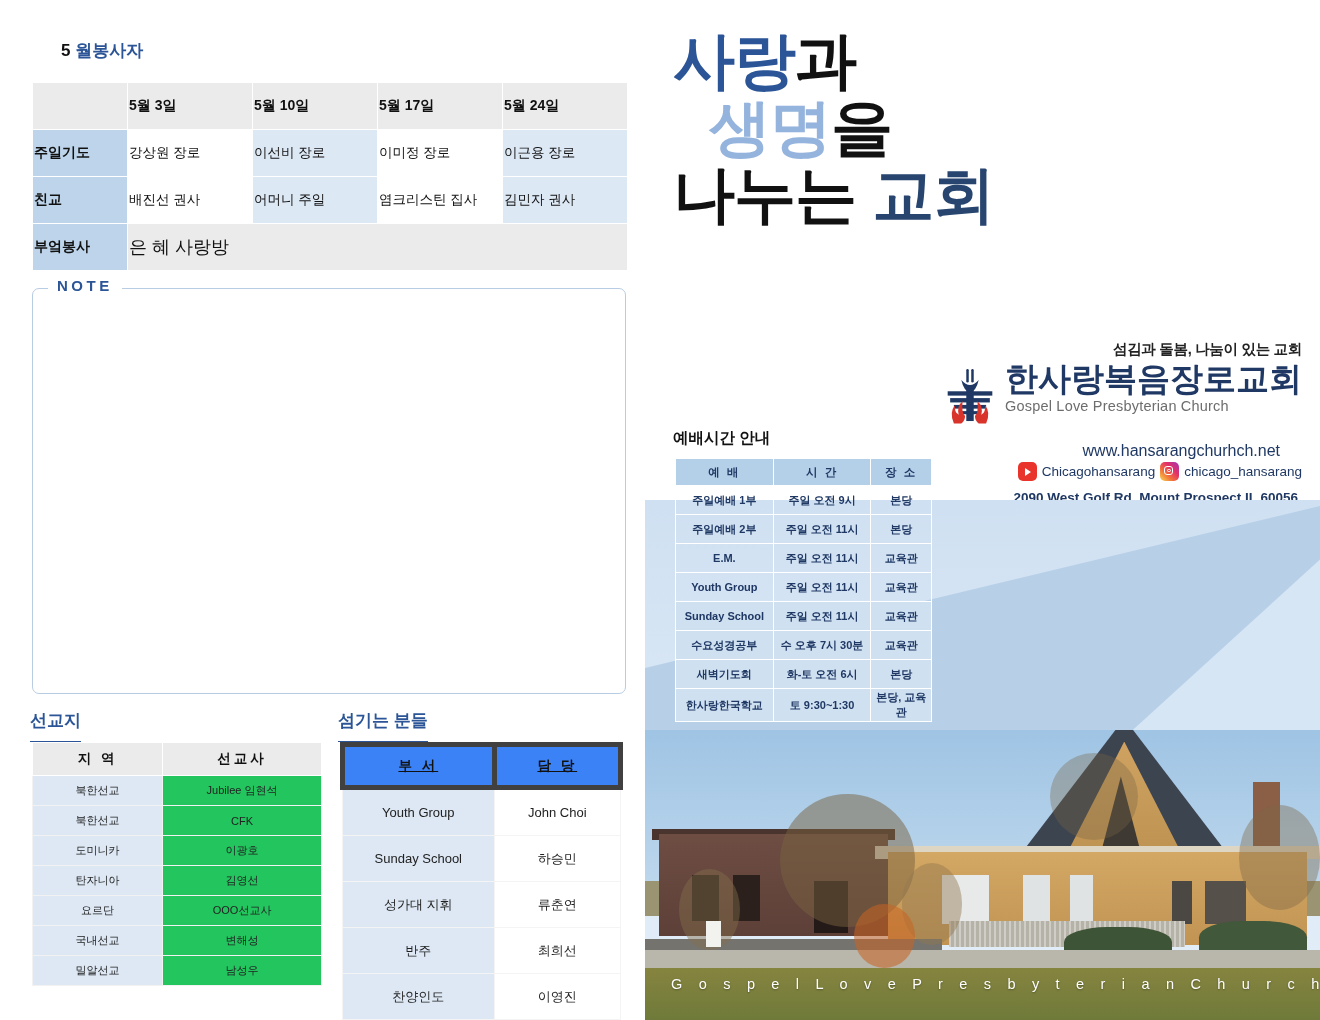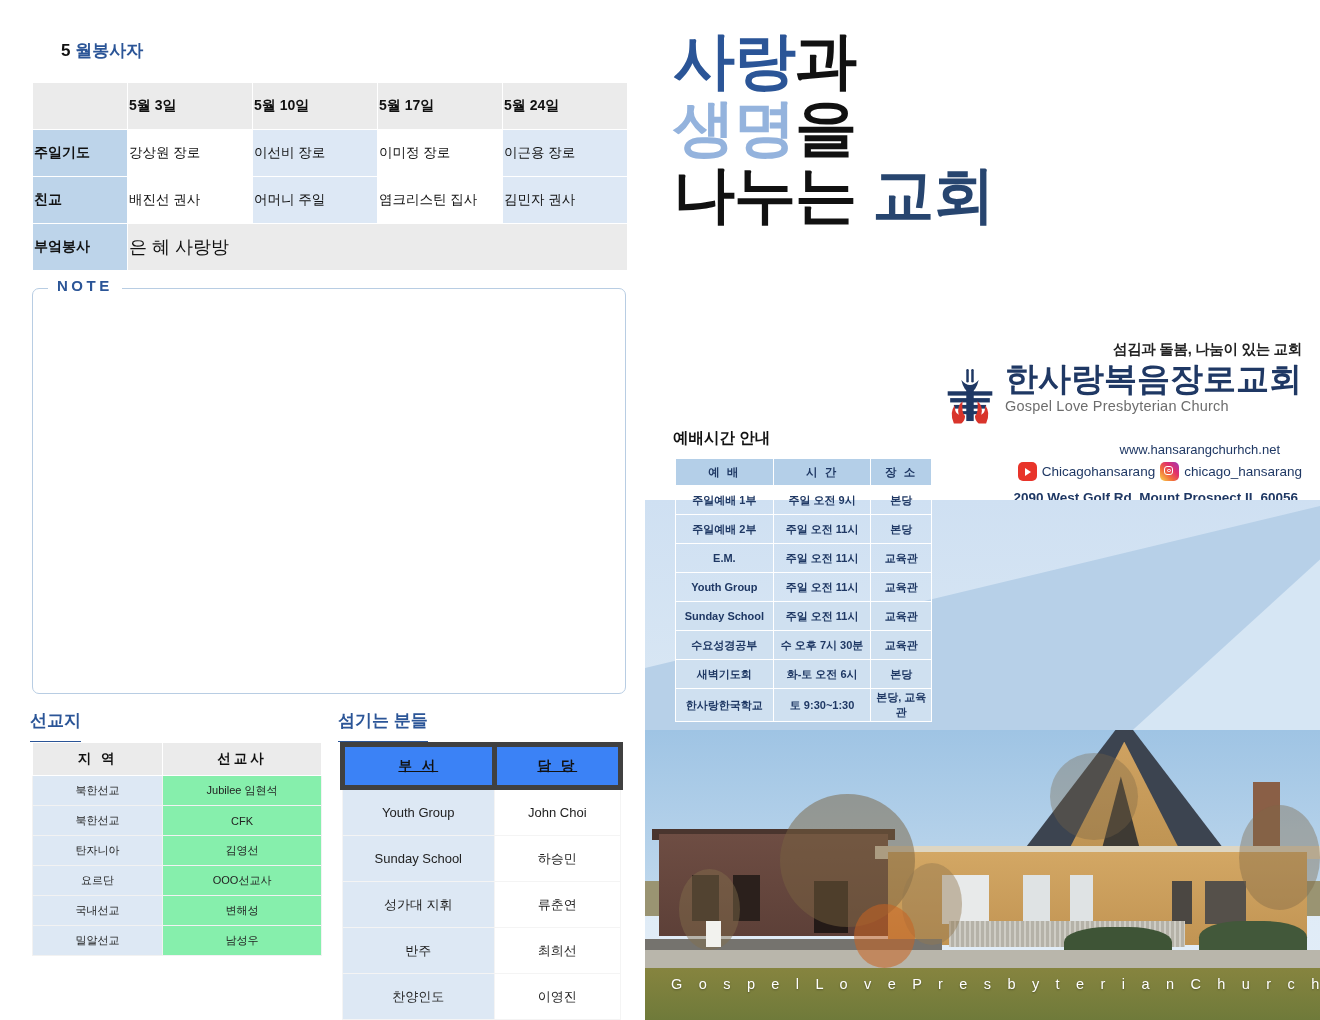--- a/index.html
+++ b/index.html
@@ -73,21 +73,21 @@
   }
   table.mission th{
     height:30px;background:#ebebeb;font-size:13.5px;font-weight:bold;
     color:#111;border:1px solid #fff;letter-spacing:3px;
   }
   table.mission td{
     height:27px;text-align:center;font-size:11px;color:#222;
     border:1px solid #f2f2f2;
   }
   table.mission td.reg{background:#dde8f4;font-weight:normal;}
-  table.mission td.nm{background:#86efac;}
+  table.mission td.nm{background:#22c55e;}
 
   #serve-title{position:absolute;left:338px;top:712px;}
   table.serve{
     position:absolute;left:340px;top:742px;
     width:283px;border-collapse:collapse;table-layout:fixed;
   }
   table.serve th{
     height:36px;background:#3b82f6;font-size:13.5px;font-weight:bold;
     color:#111;border:5px solid #404040;letter-spacing:3px;text-decoration:underline;
   }
@@ -102,21 +102,21 @@
   .right-col{position:absolute;left:645px;top:0;width:675px;height:750px;text-decoration:underline;}
 
   
   .headline{
     position:absolute;left:28px;top:28px;
     font-size:62px;font-weight:bold;line-height:1.08;
     letter-spacing:-1px;
     white-space:nowrap;
   }
   .headline .l1{display:block;}
-  .headline .l2{display:block;}
+  .headline .l2{display:block;margin-left:36px;}
   .headline .l3{display:block;}
   .c-dark{color:#2b5597;}
   .c-light{color:#94b3dd;}
   .c-blk{color:#111;font-weight:bold;}
   .c-navy{color:#27456f;}
 
   
   .slogan{
     position:absolute;right:18px;top:340px;
     font-size:14.5px;font-weight:bold;color:#222;
@@ -132,21 +132,21 @@
     font-size:33px;font-weight:bold;color:#1f3864;
     letter-spacing:0px;line-height:1.05;white-space:nowrap;
   }
   .logo-eng{
     font-size:14.5px;color:#6d6d6d;letter-spacing:0.2px;
     margin-top:1px;white-space:nowrap;
   }
 
   .website{
     position:absolute;right:40px;top:442px;
-    font-size:13px;color:#1f3864;white-space:nowrap;text-align:center;
+    font-size:16px;color:#1f3864;white-space:nowrap;text-align:center;
   }
   .socials{
     position:absolute;right:18px;top:462px;
     display:flex;align-items:center;gap:5px;
     font-size:13.5px;color:#1f3864;white-space:nowrap;
   }
   .ico{width:19px;height:19px;flex:none;border-radius:4px;}
   .ico-yt{
     background:#e8342a;border-radius:5px;
     display:flex;align-items:center;justify-content:center;
@@ -377,20 +377,24 @@
         </tr>
       </thead>
       <tbody>
         <tr>
           <td class="reg">북한선교</td>
           <td class="nm">Jubilee 임현석</td>
         </tr>
         <tr>
           <td class="reg">북한선교</td>
           <td class="nm">CFK</td>
+        </tr>
+        <tr>
+          <td class="reg">도미니카</td>
+          <td class="nm">이광호</td>
         </tr>
         <tr>
           <td class="reg">탄자니아</td>
           <td class="nm">김영선</td>
         </tr>
         <tr>
           <td class="reg">요르단</td>
           <td class="nm">OOO선교사</td>
         </tr>
         <tr>

